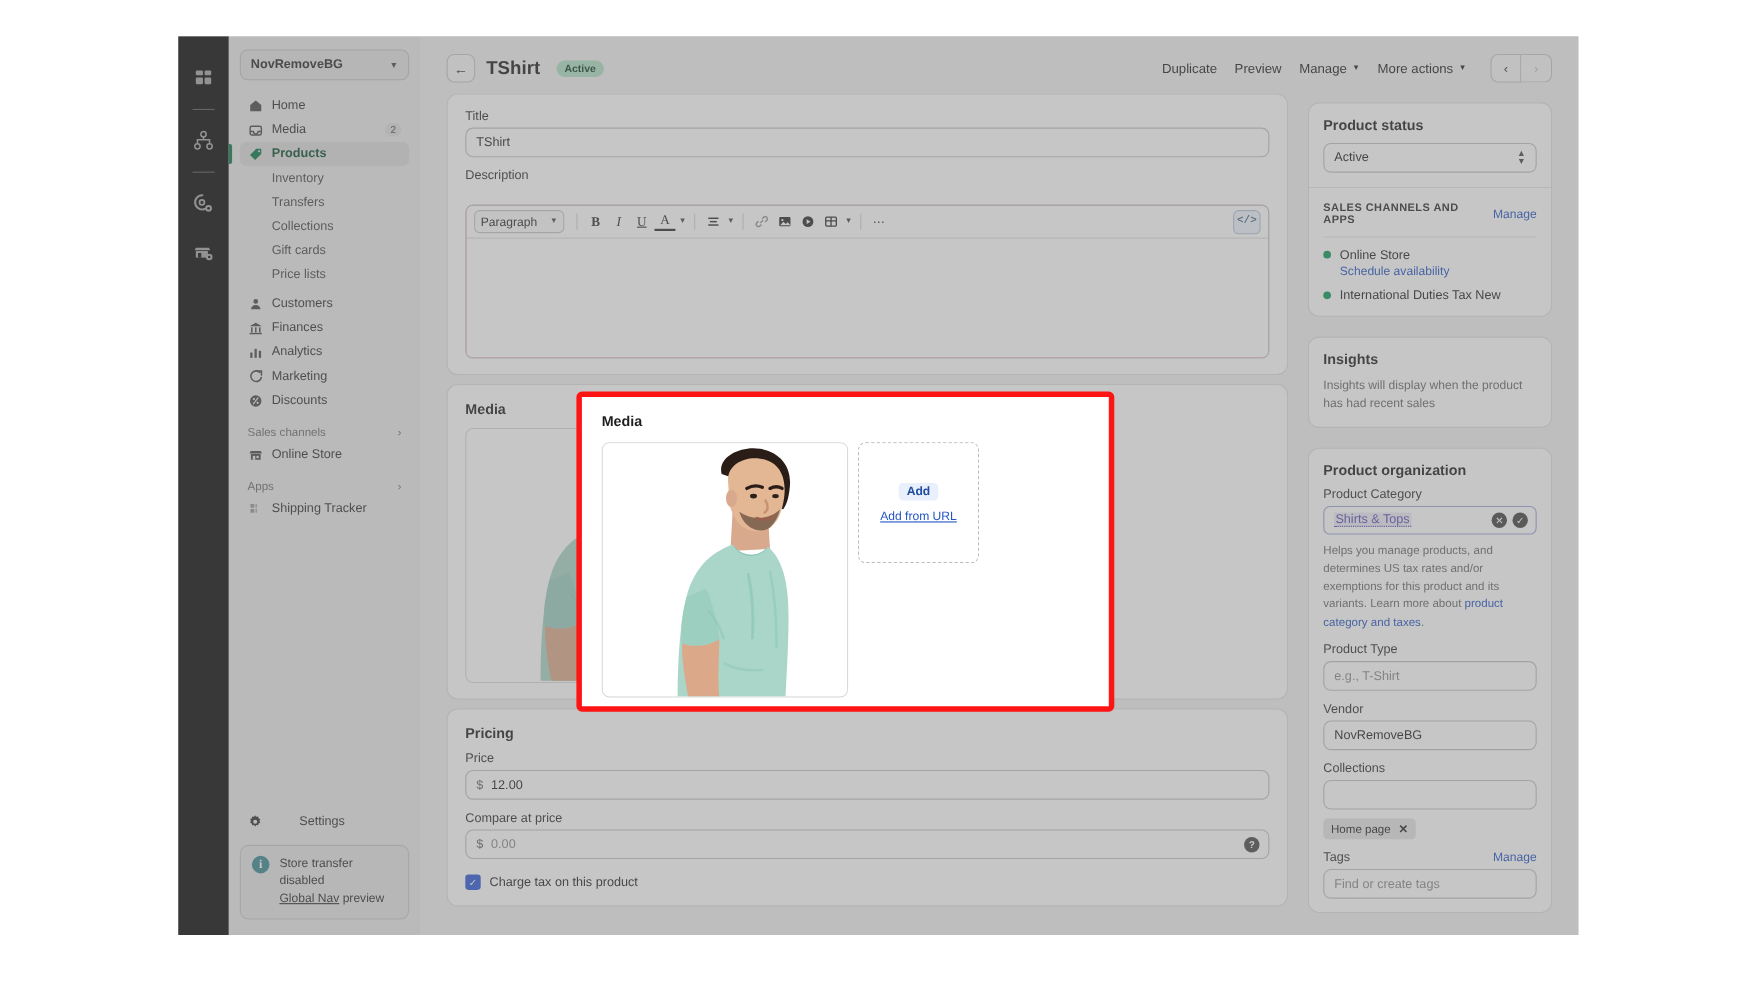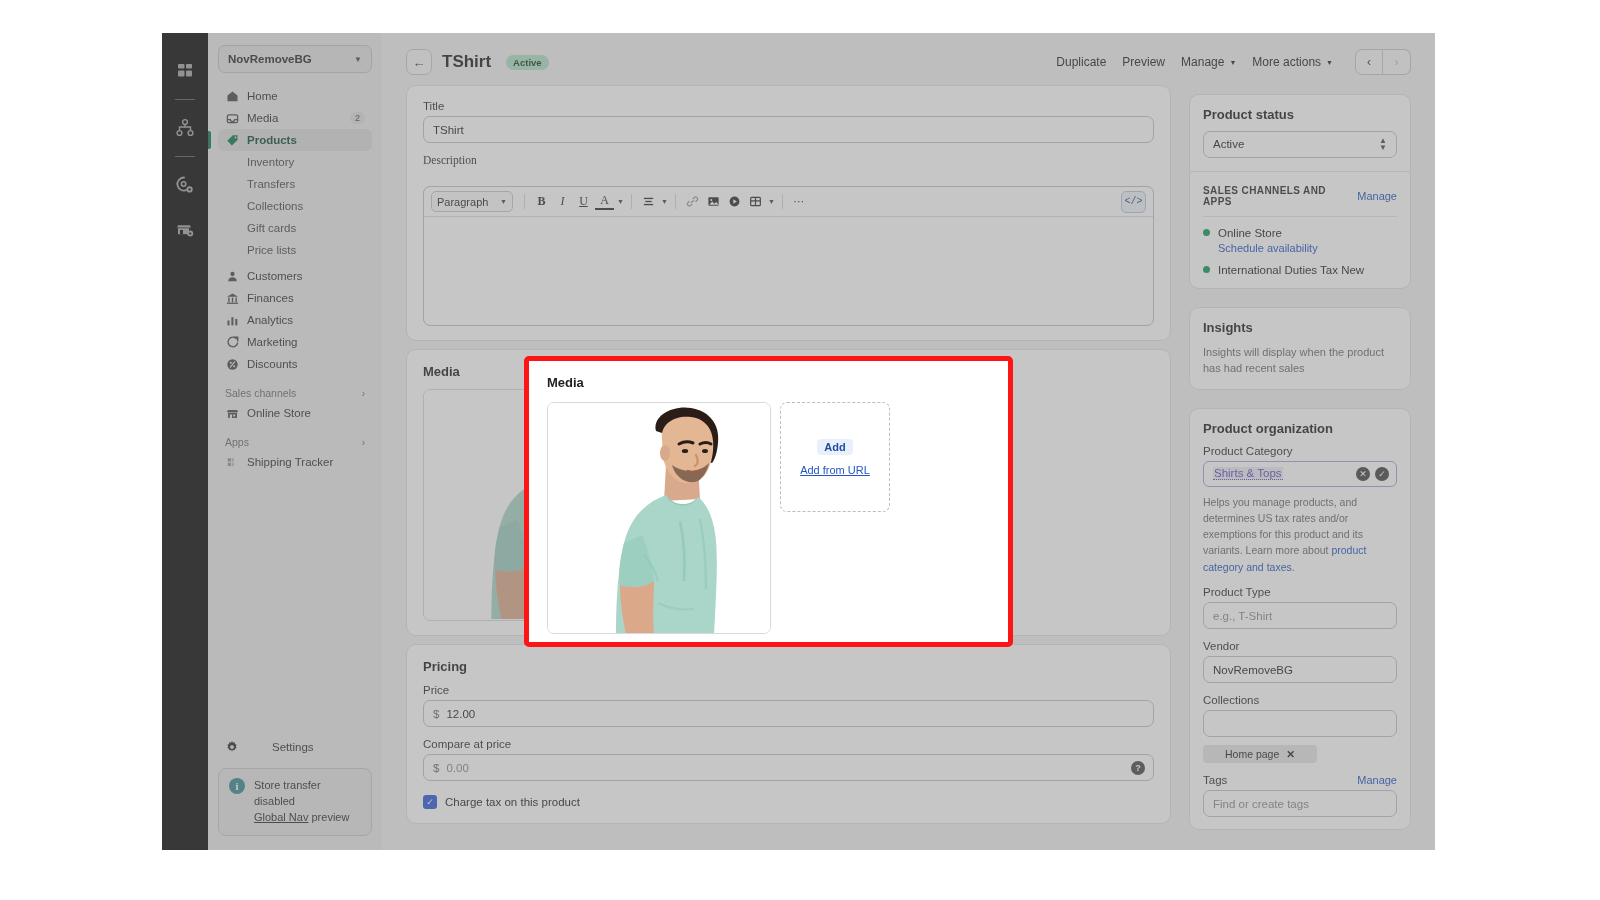--- a/index.html
+++ b/index.html
@@ -272,21 +272,21 @@
   .cat-ico {
     width: 14px; height: 14px; border-radius: 50%;
     background: #454545; color: #fff;
     display: flex; align-items: center; justify-content: center;
     font-size: 9px; margin-left: 5px;
   }
   #cat-help { font-size: 10.5px; color: #6b6b6b; line-height: 1.55; margin-top: 7px; }
   .chip {
     display: inline-flex; align-items: center; gap: 7px;
     background: #e6e6e6; border-radius: 4px;
-    padding: 3px 22px; font-size: 10.5px; color: #262626;
+    padding: 3px 7px; font-size: 10.5px; color: #262626;
     margin-top: 8px;
   }
   .help-q {
     width: 14px; height: 14px; border-radius: 50%;
     background: #4a4a4a; color: #fff;
     display: flex; align-items: center; justify-content: center;
     font-size: 9px; font-weight: 700;
   }
 </style>
 </head>
@@ -525,21 +525,21 @@
     </div>
 
     <div id="content-scroll">
 
       <div id="col-left">
 
         <div class="card">
           <div class="fld-label">Title</div>
           <div class="txt-input">TShirt</div>
 
-          <div class="fld-label" style="margin-top:11px;font-family:Liberation Serif, serif;">Description</div>
+          <div class="fld-label" style="margin-top:11px;">Description</div>
           <div id="editor-wrap">
             <div id="editor-toolbar">
               <div class="tb-sel">
                 <span>Paragraph</span>
                 <span style="font-size:7px;color:#4a4a4a;">▼</span>
               </div>
               <div class="tb-sep"></div>
               <div class="tb-btn" style="font-weight:700;font-family:'Liberation Serif',serif;">B</div>
               <div class="tb-btn" style="font-style:italic;font-family:'Liberation Serif',serif;">I</div>
               <div class="tb-btn" style="text-decoration:underline;font-family:'Liberation Serif',serif;">U</div>

